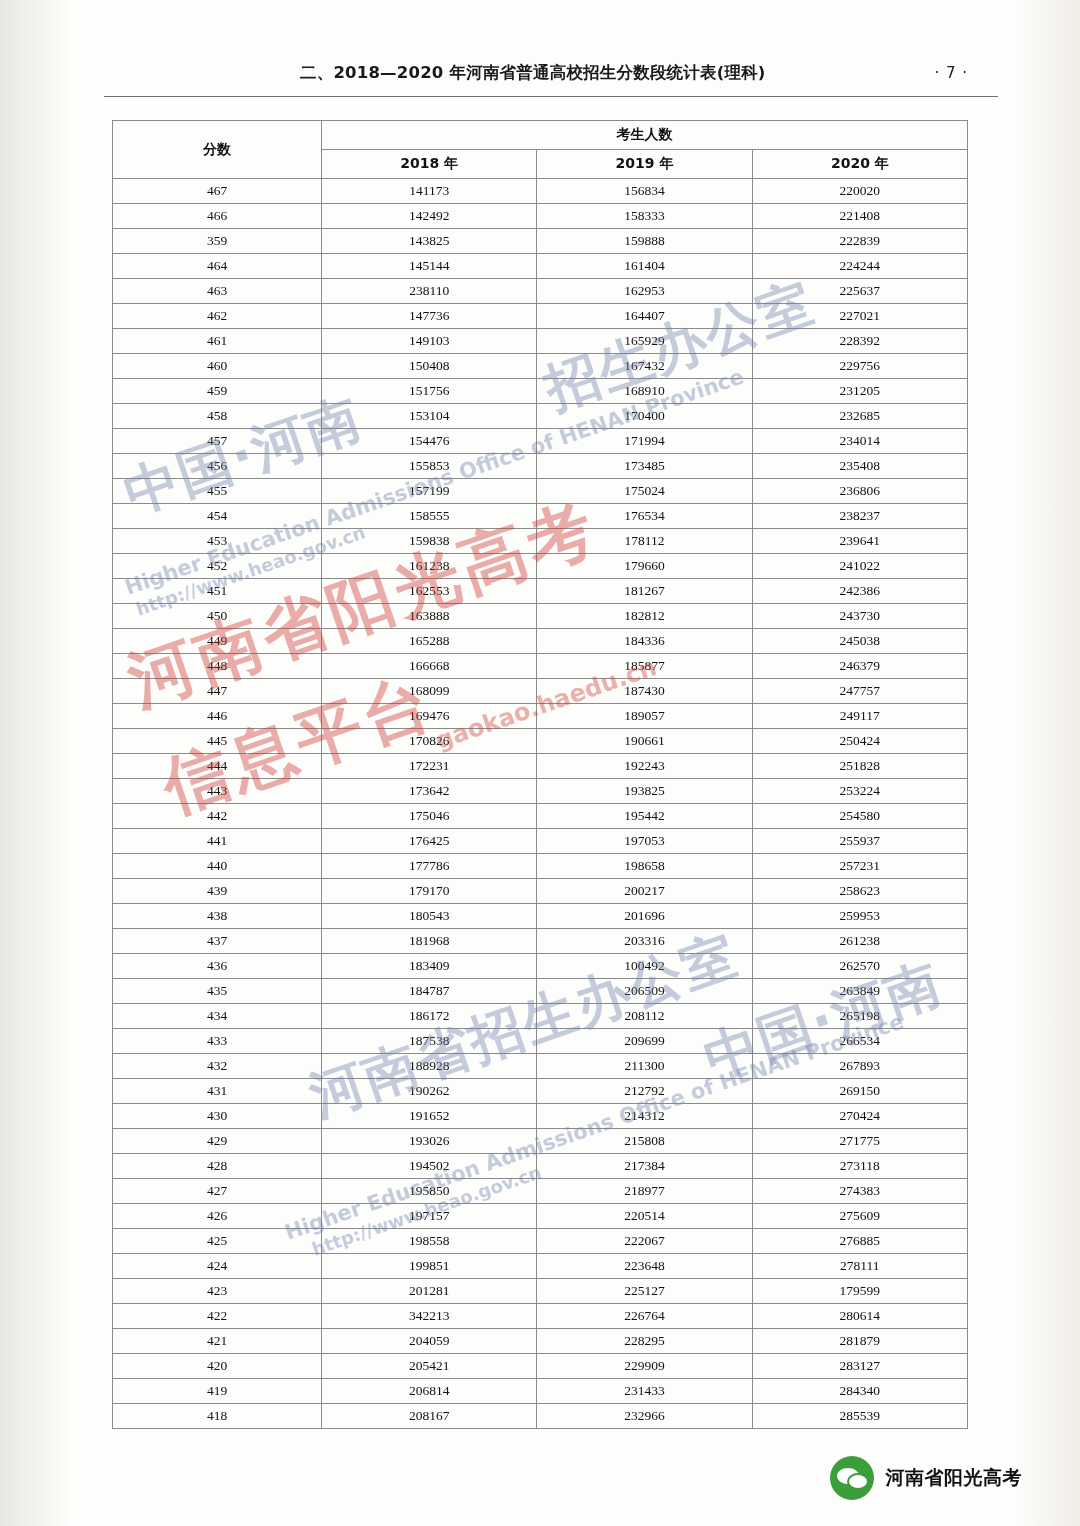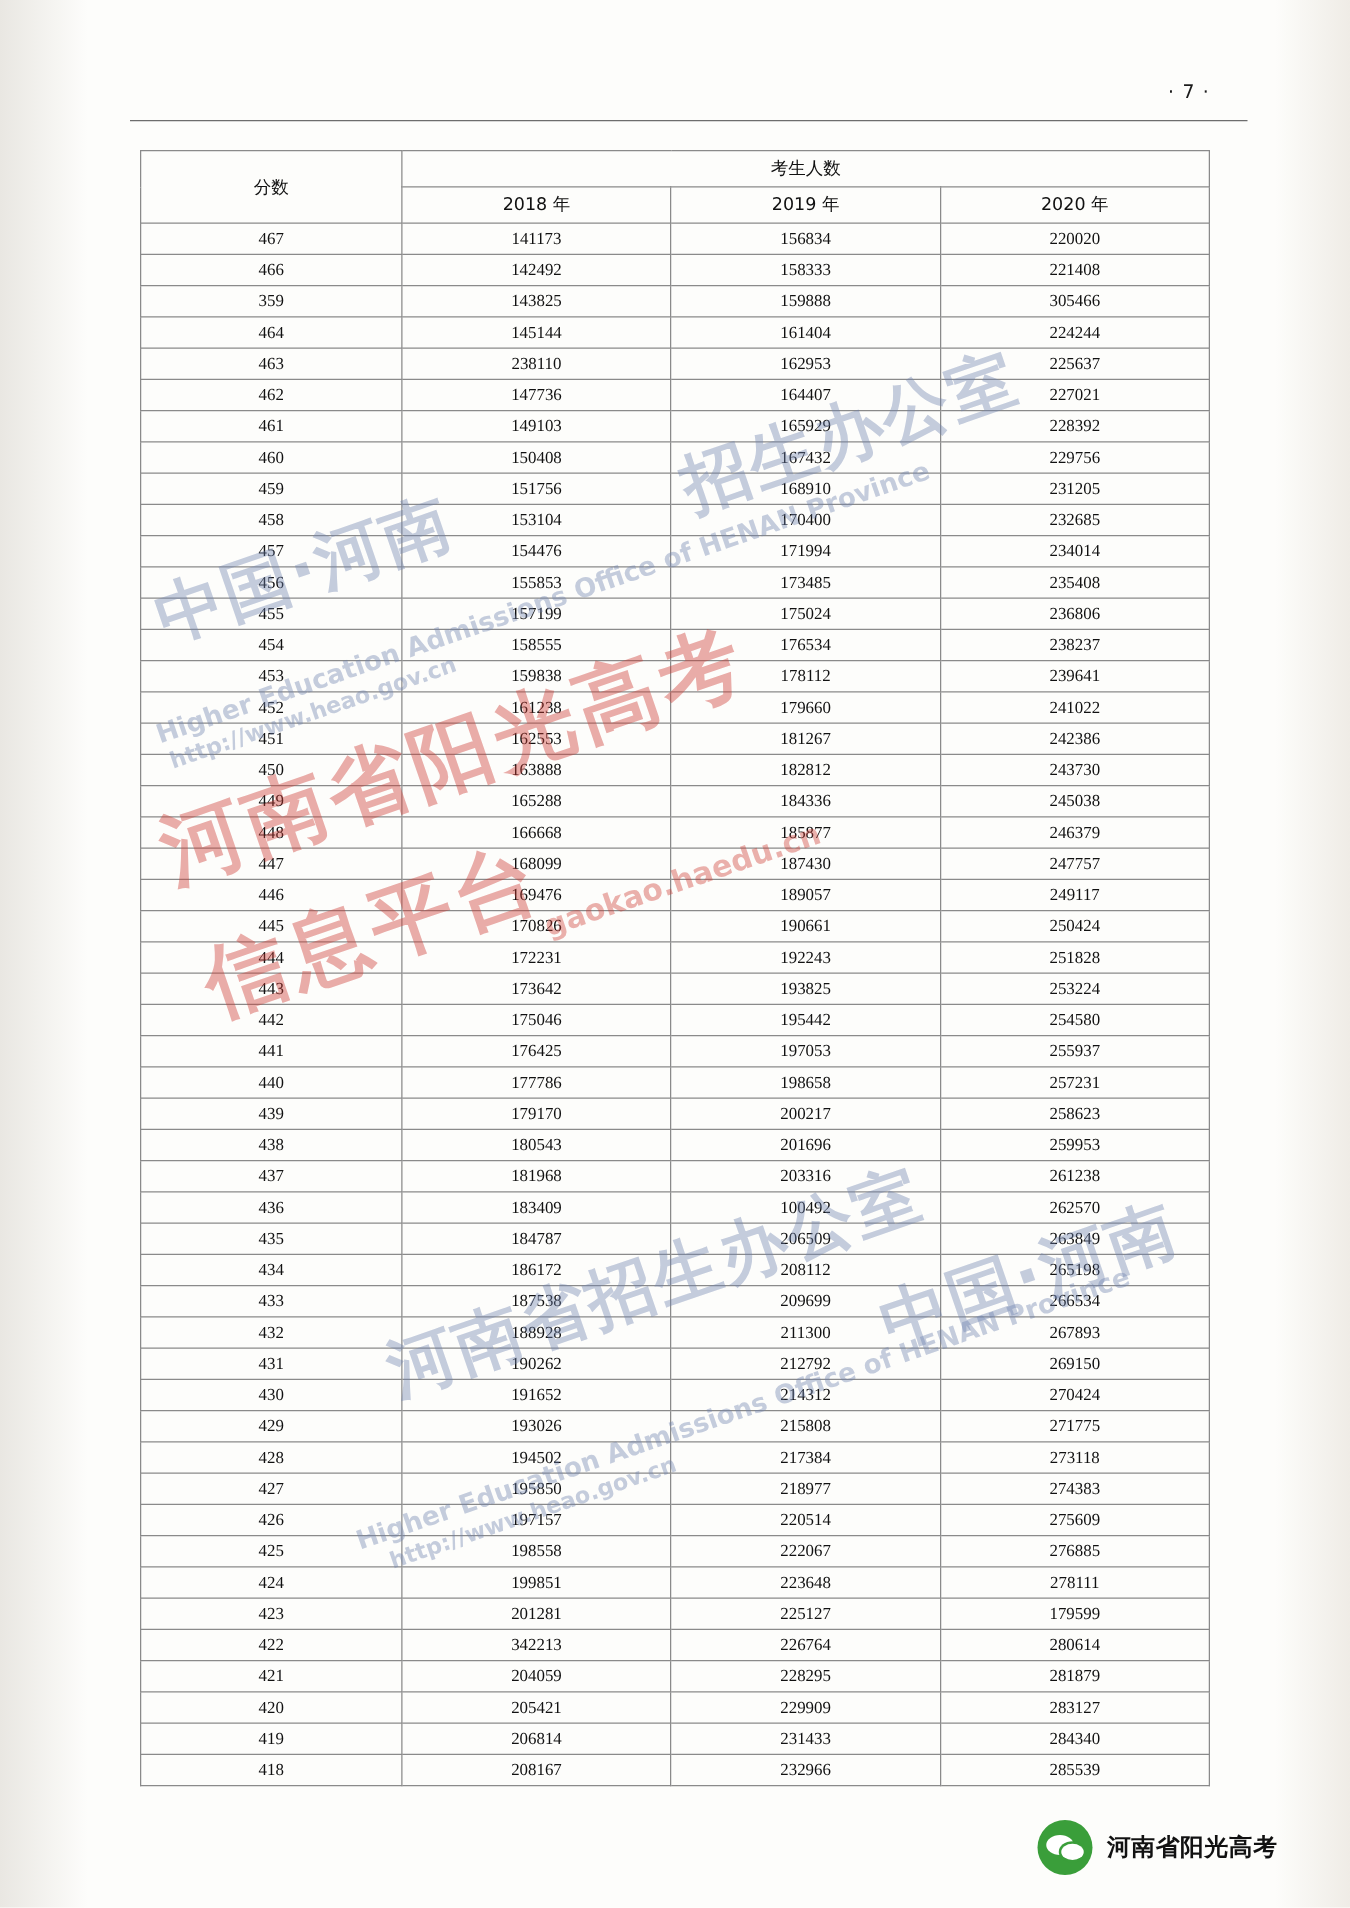--- a/index.html
+++ b/index.html
@@ -89,21 +89,21 @@
   }
   table.score-table th,
   table.score-table td {
     border: 1px solid #8a8a8a;
     text-align: center;
     font-family: "DejaVu Sans", sans-serif;
     color: #111;
   }
   table.score-table th {
     font-size: 14px;
-    font-weight: normal;
+    font-weight: bold;
     padding: 5px 0;
     text-align: center;
   }
   th.col-score {
     width: 208px;
     font-size: 15px;
   }
   th.col-group {
     font-size: 15px;
   }
@@ -257,20 +257,21 @@
     font-weight: bold;
     letter-spacing: 0.5px;
   }
 </style>
 </head>
 <body>
 
 <div class="page">
 
   <div class="header">
+    <div class="header-title">二、2018—2020 年河南省普通高校招生分数段统计表(理科)</div>
     <div class="page-number">· 7 ·</div>
   </div>
   <div class="header-rule"></div>
 
   <div class="table-wrap">
     <table class="score-table">
       <thead>
         <tr>
           <th class="col-score" rowspan="2">分数</th>
           <th class="col-group" colspan="3">考生人数</th>
@@ -291,21 +292,21 @@
           <tr>
             <td class="score-cell">466</td>
             <td>142492</td>
             <td>158333</td>
             <td>221408</td>
           </tr>
           <tr>
             <td class="score-cell">359</td>
             <td>143825</td>
             <td>159888</td>
-            <td>305466</td>
+            <td>222839</td>
           </tr>
           <tr>
             <td class="score-cell">464</td>
             <td>145144</td>
             <td>161404</td>
             <td>224244</td>
           </tr>
           <tr>
             <td class="score-cell">463</td>
             <td>238110</td>

